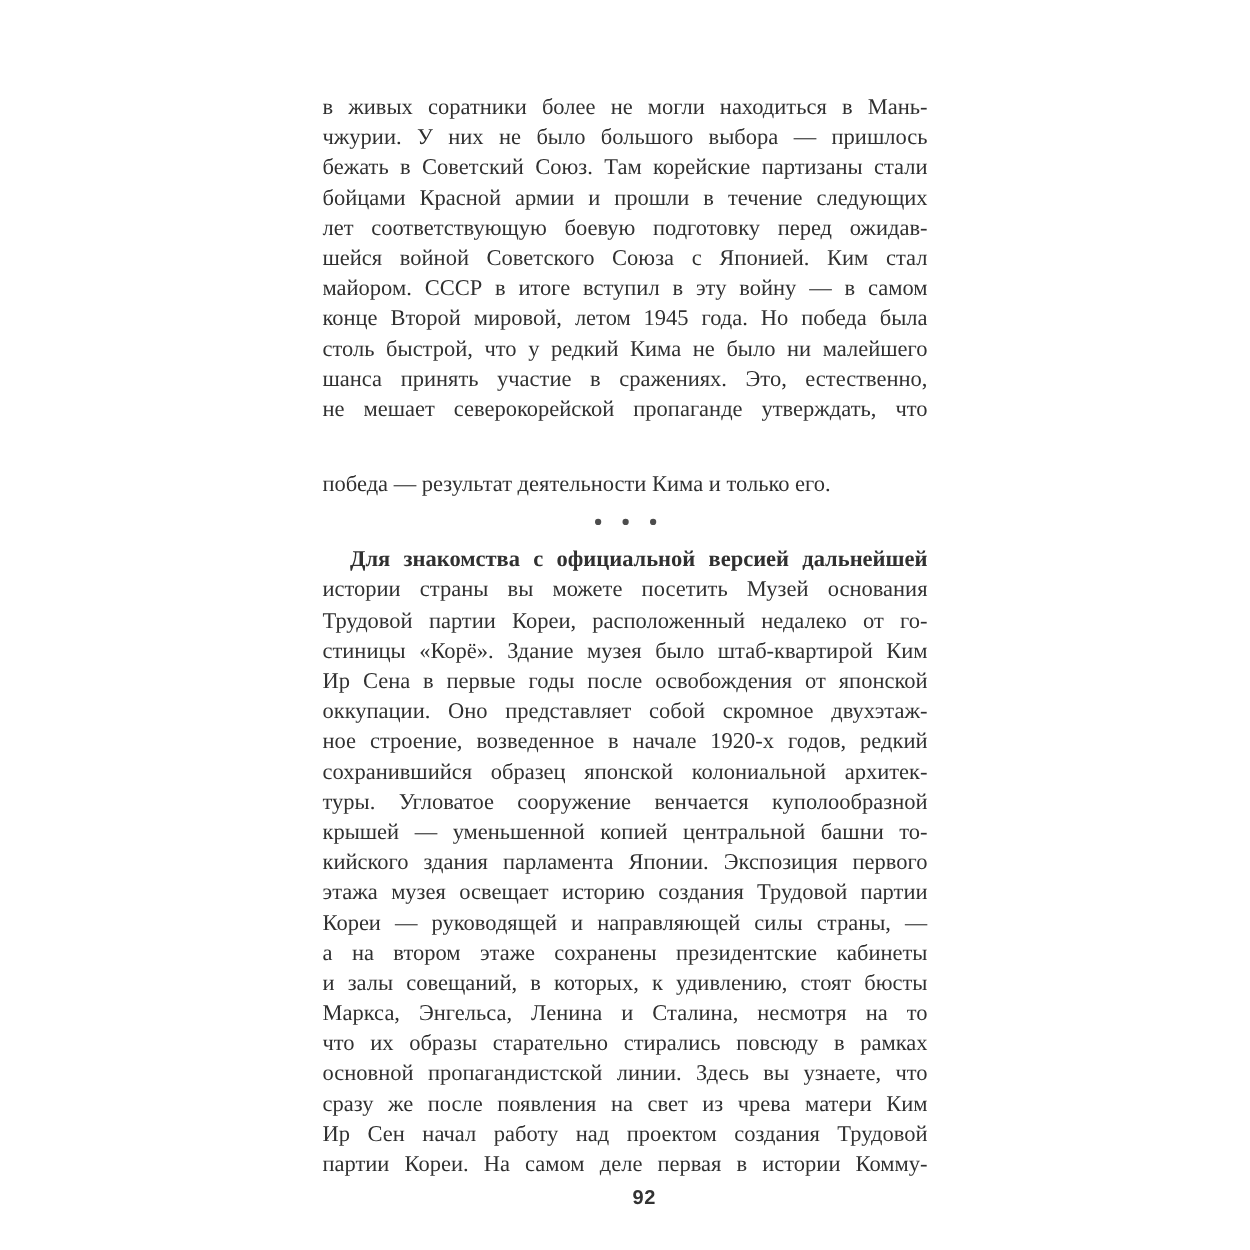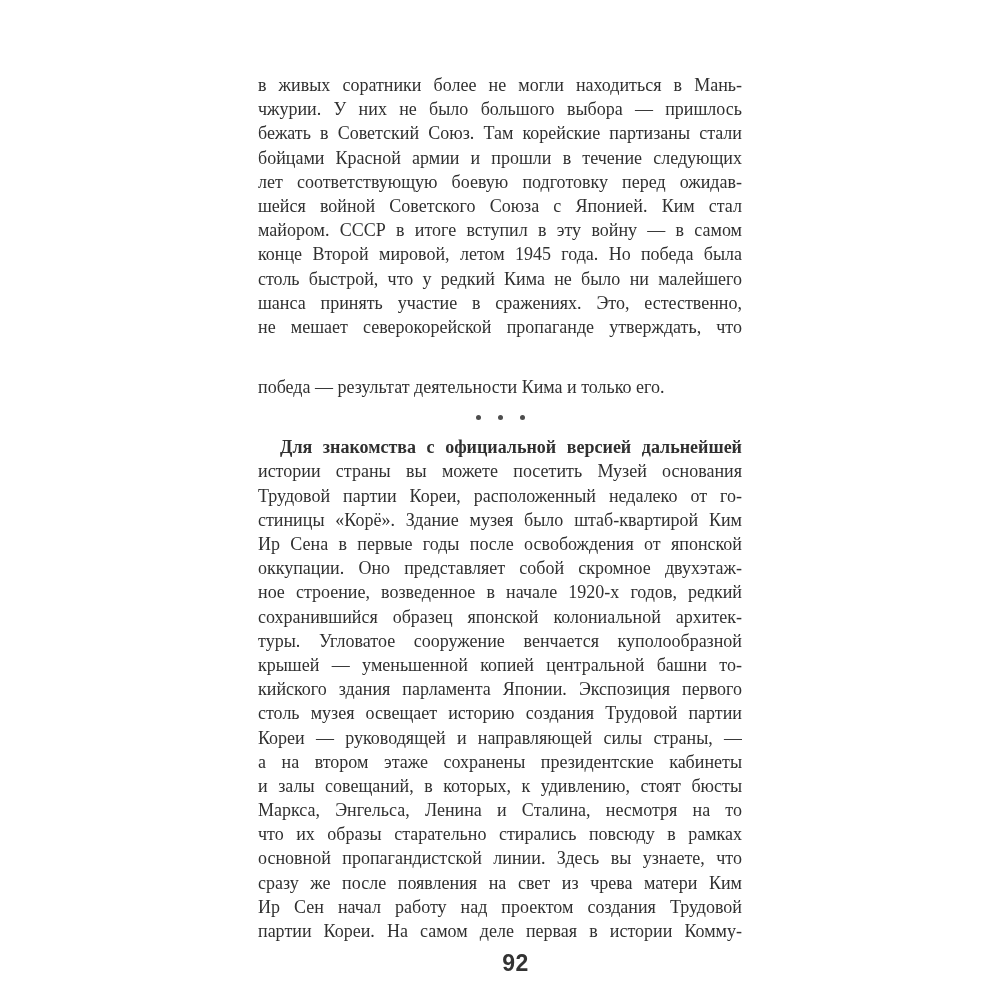--- a/index.html
+++ b/index.html
@@ -40,21 +40,21 @@
     width: 5px;
     height: 5px;
     border-radius: 50%;
     background: #4d4d4d;
   }
   .page-number {
     margin-top: 7px;
     text-align: center;
     font-family: "Liberation Sans", sans-serif;
     font-weight: bold;
-    font-size: 23px;
+    font-size: 16px;
     color: #333333;
     letter-spacing: 0.5px;
     padding-left: 31px;
   }
 </style>
 </head>
 <body>
 
 <div class="page">
   <div class="text-column">
@@ -82,21 +82,21 @@
         <div class="line">истории страны вы можете посетить Музей основания</div>
         <div class="line">Трудовой партии Кореи, расположенный недалеко от го-</div>
         <div class="line">стиницы «Корё». Здание музея было штаб-квартирой Ким</div>
         <div class="line">Ир Сена в первые годы после освобождения от японской</div>
         <div class="line">оккупации. Оно представляет собой скромное двухэтаж-</div>
         <div class="line">ное строение, возведенное в начале 1920-х годов, редкий</div>
         <div class="line">сохранившийся образец японской колониальной архитек-</div>
         <div class="line">туры. Угловатое сооружение венчается куполообразной</div>
         <div class="line">крышей — уменьшенной копией центральной башни то-</div>
         <div class="line">кийского здания парламента Японии. Экспозиция первого</div>
-        <div class="line">столь музея освещает историю создания Трудовой партии</div>
+        <div class="line">этажа музея освещает историю создания Трудовой партии</div>
         <div class="line">Кореи — руководящей и направляющей силы страны, —</div>
         <div class="line">а на втором этаже сохранены президентские кабинеты</div>
         <div class="line">и залы совещаний, в которых, к удивлению, стоят бюсты</div>
         <div class="line">Маркса, Энгельса, Ленина и Сталина, несмотря на то</div>
         <div class="line">что их образы старательно стирались повсюду в рамках</div>
         <div class="line">основной пропагандистской линии. Здесь вы узнаете, что</div>
         <div class="line">сразу же после появления на свет из чрева матери Ким</div>
         <div class="line">Ир Сен начал работу над проектом создания Трудовой</div>
         <div class="line">партии Кореи. На самом деле первая в истории Комму-</div>
       </div>

